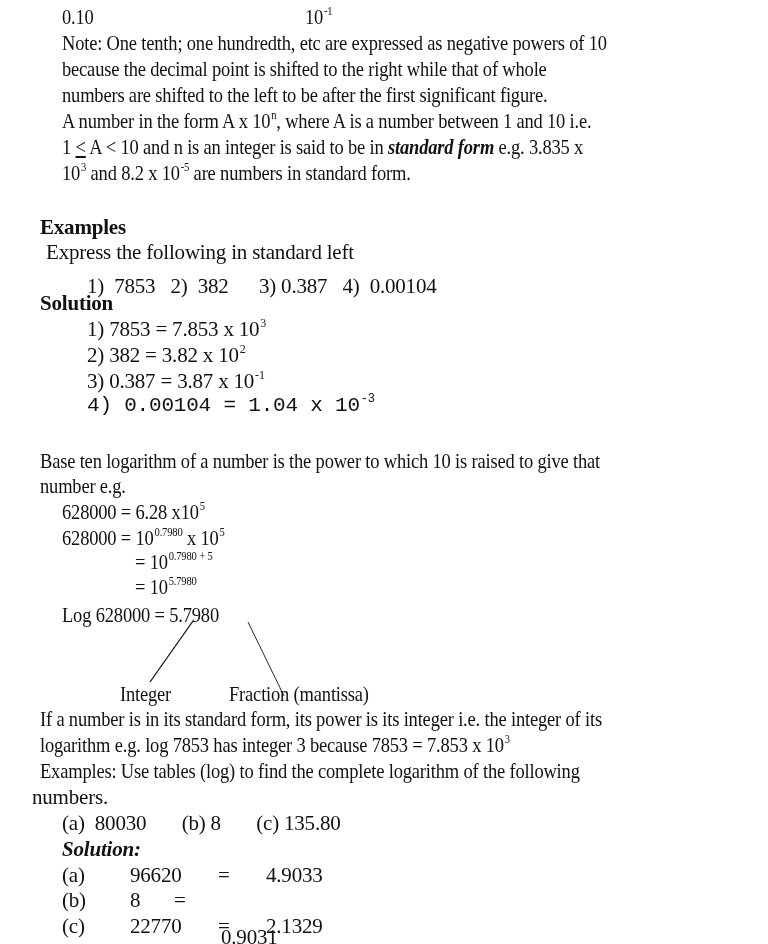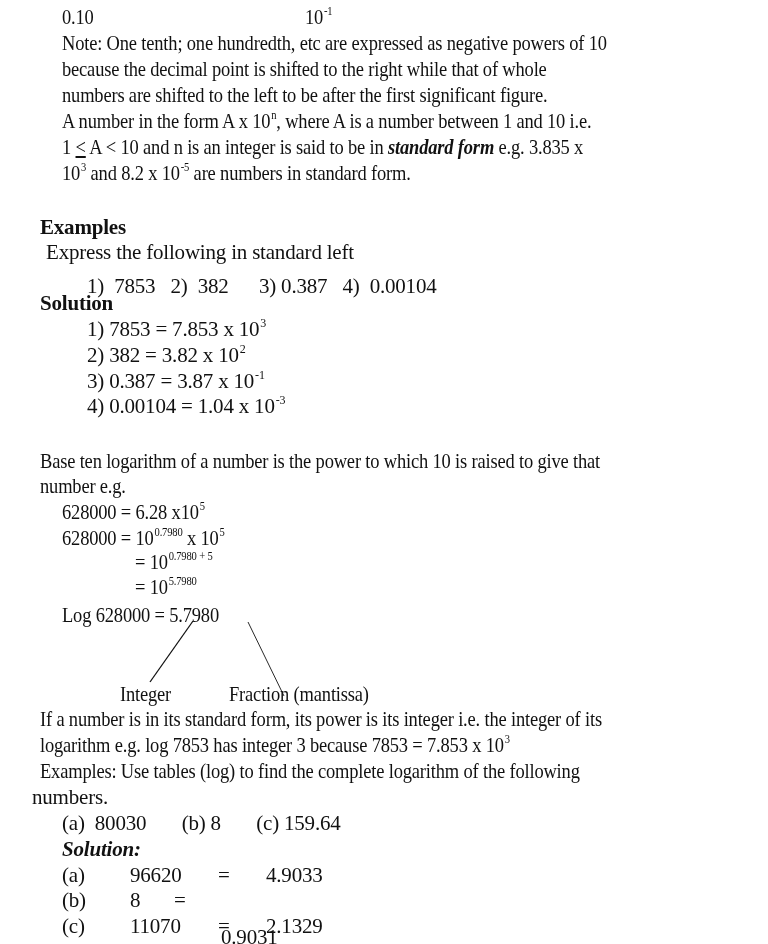--- a/index.html
+++ b/index.html
@@ -34,21 +34,21 @@
 <div class="ln nar" style="left:62px; top:134px;"><span>1 </span><span class="u">&lt;</span><span> A &lt; 10 and n is an integer is said to be in </span><span class="bi">standard form</span><span>  e.g. 3.835 x</span></div>
 <div class="ln nar" style="left:62px; top:160px;"><span>10</span><sup>3</sup><span> and 8.2 x 10</span><sup>-5</sup><span> are numbers in standard form.</span></div>
 
 <div class="ln b" style="left:40px; top:214px;">Examples</div>
 <div class="ln" style="left:46px; top:239px;">Express the following in standard left</div>
 <div class="ln" style="left:87px; top:265px; white-space:pre;margin-top:8px;">1)  7853   2)  382      3) 0.387   4)  0.00104</div>
 <div class="ln b" style="left:40px; top:290px;">Solution</div>
 <div class="ln" style="left:87px; top:316px;"><span>1)  7853 = 7.853 x 10</span><sup>3</sup></div>
 <div class="ln" style="left:87px; top:342px;"><span>2)  382 = 3.82 x 10</span><sup>2</sup></div>
 <div class="ln" style="left:87px; top:368px;"><span>3)  0.387 = 3.87 x 10</span><sup>-1</sup></div>
-<div class="ln" style="left:87px; top:393px;"><span>4)  0.00104 = 1.04 x 10</span><sup>-3</sup></div>
+<div class="ln" style="left:87px; top:393px;font-family:Liberation Mono, monospace;"><span>4)  0.00104 = 1.04 x 10</span><sup>-3</sup></div>
 
 <div class="ln nar" style="left:40px; top:448px;">Base ten logarithm of a number is the power to which 10 is raised to give that</div>
 <div class="ln nar" style="left:40px; top:473px;">number e.g.</div>
 <div class="ln nar" style="left:62px; top:499px;"><span>628000 = 6.28 x10</span><sup>5</sup></div>
 <div class="ln nar" style="left:62px; top:525px;"><span>628000 = 10</span><sup>0.7980</sup><span> x 10</span><sup>5</sup></div>
 <div class="ln nar" style="left:135px; top:549px;"><span>= 10</span><sup>0.7980 + 5</sup></div>
 <div class="ln nar" style="left:135px; top:574px;"><span>= 10</span><sup>5.7980</sup></div>
 <div class="ln nar" style="left:62px; top:602px;">Log 628000 = 5.7980</div>
 
 <svg class="diag" width="768" height="944">
@@ -57,33 +57,33 @@
 </svg>
 
 <div class="ln nar" style="left:120px; top:681px;">Integer</div>
 <div class="ln nar" style="left:229px; top:681px;">Fraction (mantissa)</div>
 
 <div class="ln nar" style="left:40px; top:706px;">If a number is in its standard form, its power is its integer i.e. the integer of its</div>
 <div class="ln nar" style="left:40px; top:732px;"><span>logarithm e.g. log 7853 has integer 3 because 7853 = 7.853 x 10</span><sup>3</sup></div>
 
 <div class="ln nar" style="left:40px; top:758px;">Examples: Use tables (log) to find the complete logarithm of the following</div>
 <div class="ln" style="left:32px; top:784px;">numbers.</div>
-<div class="ln" style="left:62px; top:810px; white-space:pre;">(a)  80030       (b) 8       (c) 159.64</div>
+<div class="ln" style="left:62px; top:810px; white-space:pre;">(a)  80030       (b) 8       (c) 135.80</div>
 <div class="ln bi" style="left:62px; top:836px;">Solution:</div>
 
 <div>
   <div class="ln" style="left:62px; top:862px;">(a)</div>
   <div class="ln" style="left:130px; top:862px;">96620</div>
   <div class="ln" style="left:218px; top:862px;">=</div>
   <div class="ln" style="left:266px; top:862px;">4.9033</div>
 </div>
 <div>
   <div class="ln" style="left:62px; top:887px;">(b)</div>
   <div class="ln" style="left:130px; top:887px;">8</div>
   <div class="ln" style="left:174px; top:887px;">=</div>
   <div class="ln" style="left:221px; top:887px;margin-top:37px;">0.9031</div>
 </div>
 <div>
   <div class="ln" style="left:62px; top:913px;">(c)</div>
-  <div class="ln" style="left:130px; top:913px;">11070</div>
+  <div class="ln" style="left:130px; top:913px;">22770</div>
   <div class="ln" style="left:218px; top:913px;">=</div>
   <div class="ln" style="left:266px; top:913px;">2.1329</div>
 </div>
 
 </body></html>

